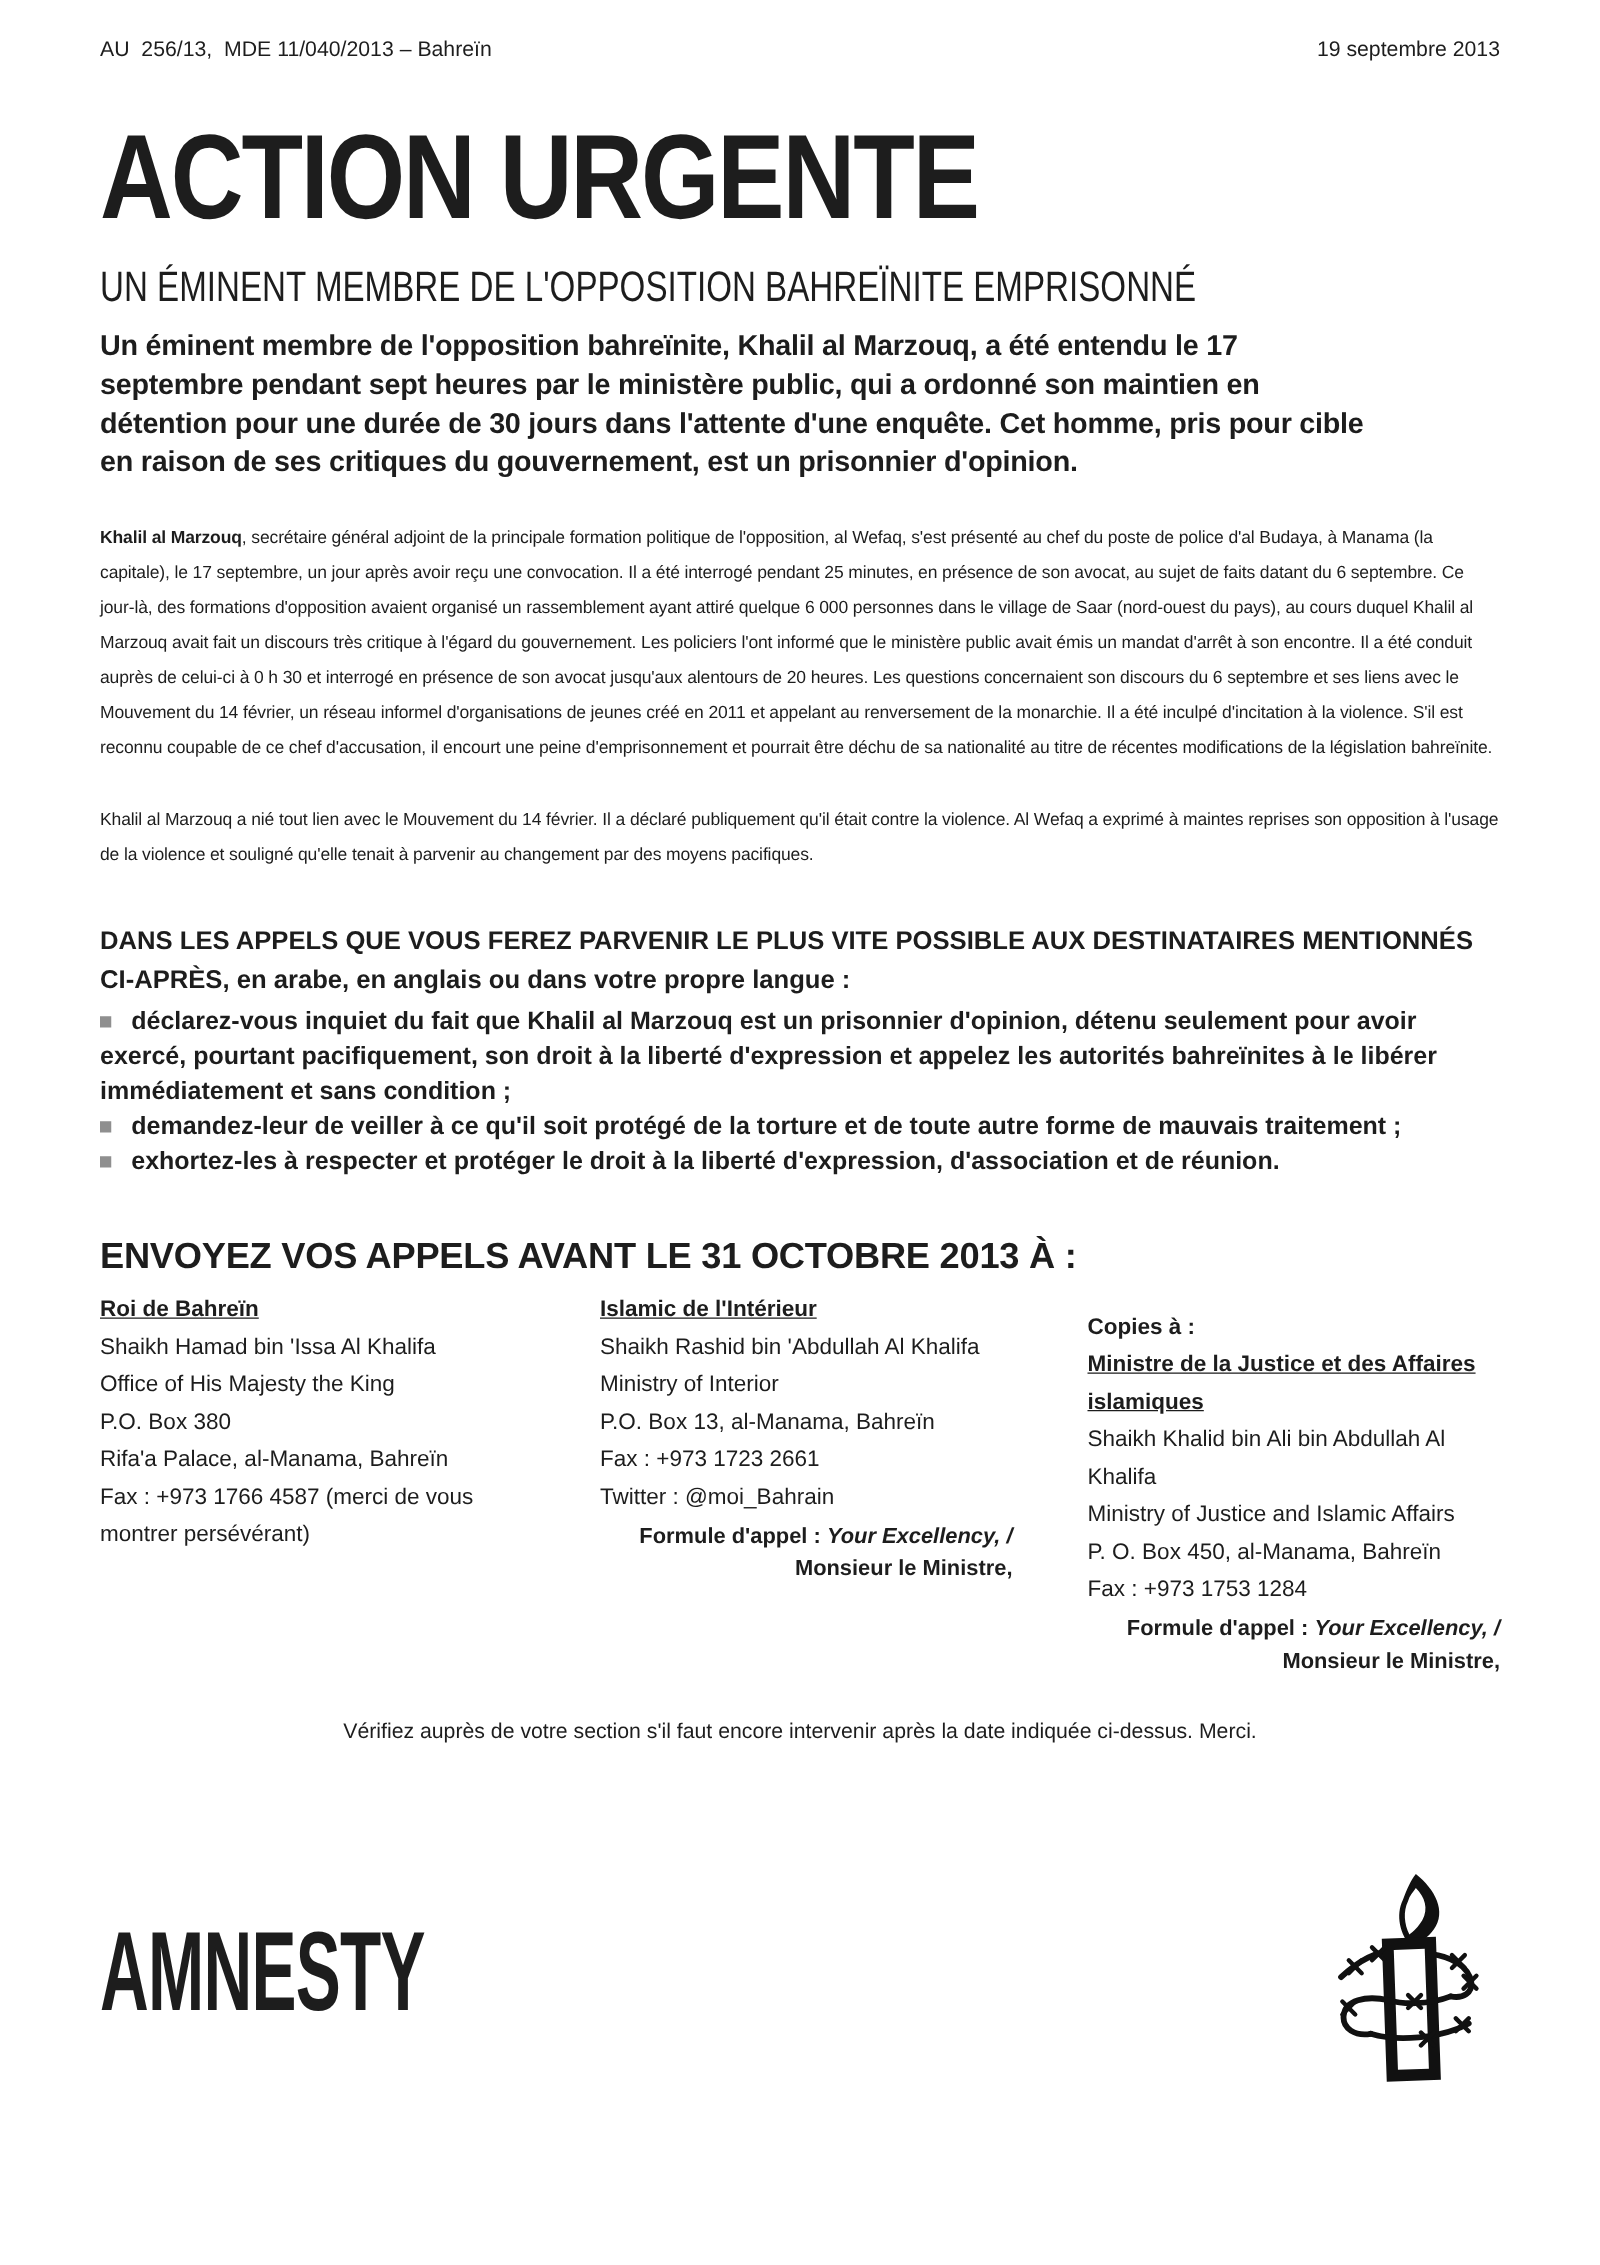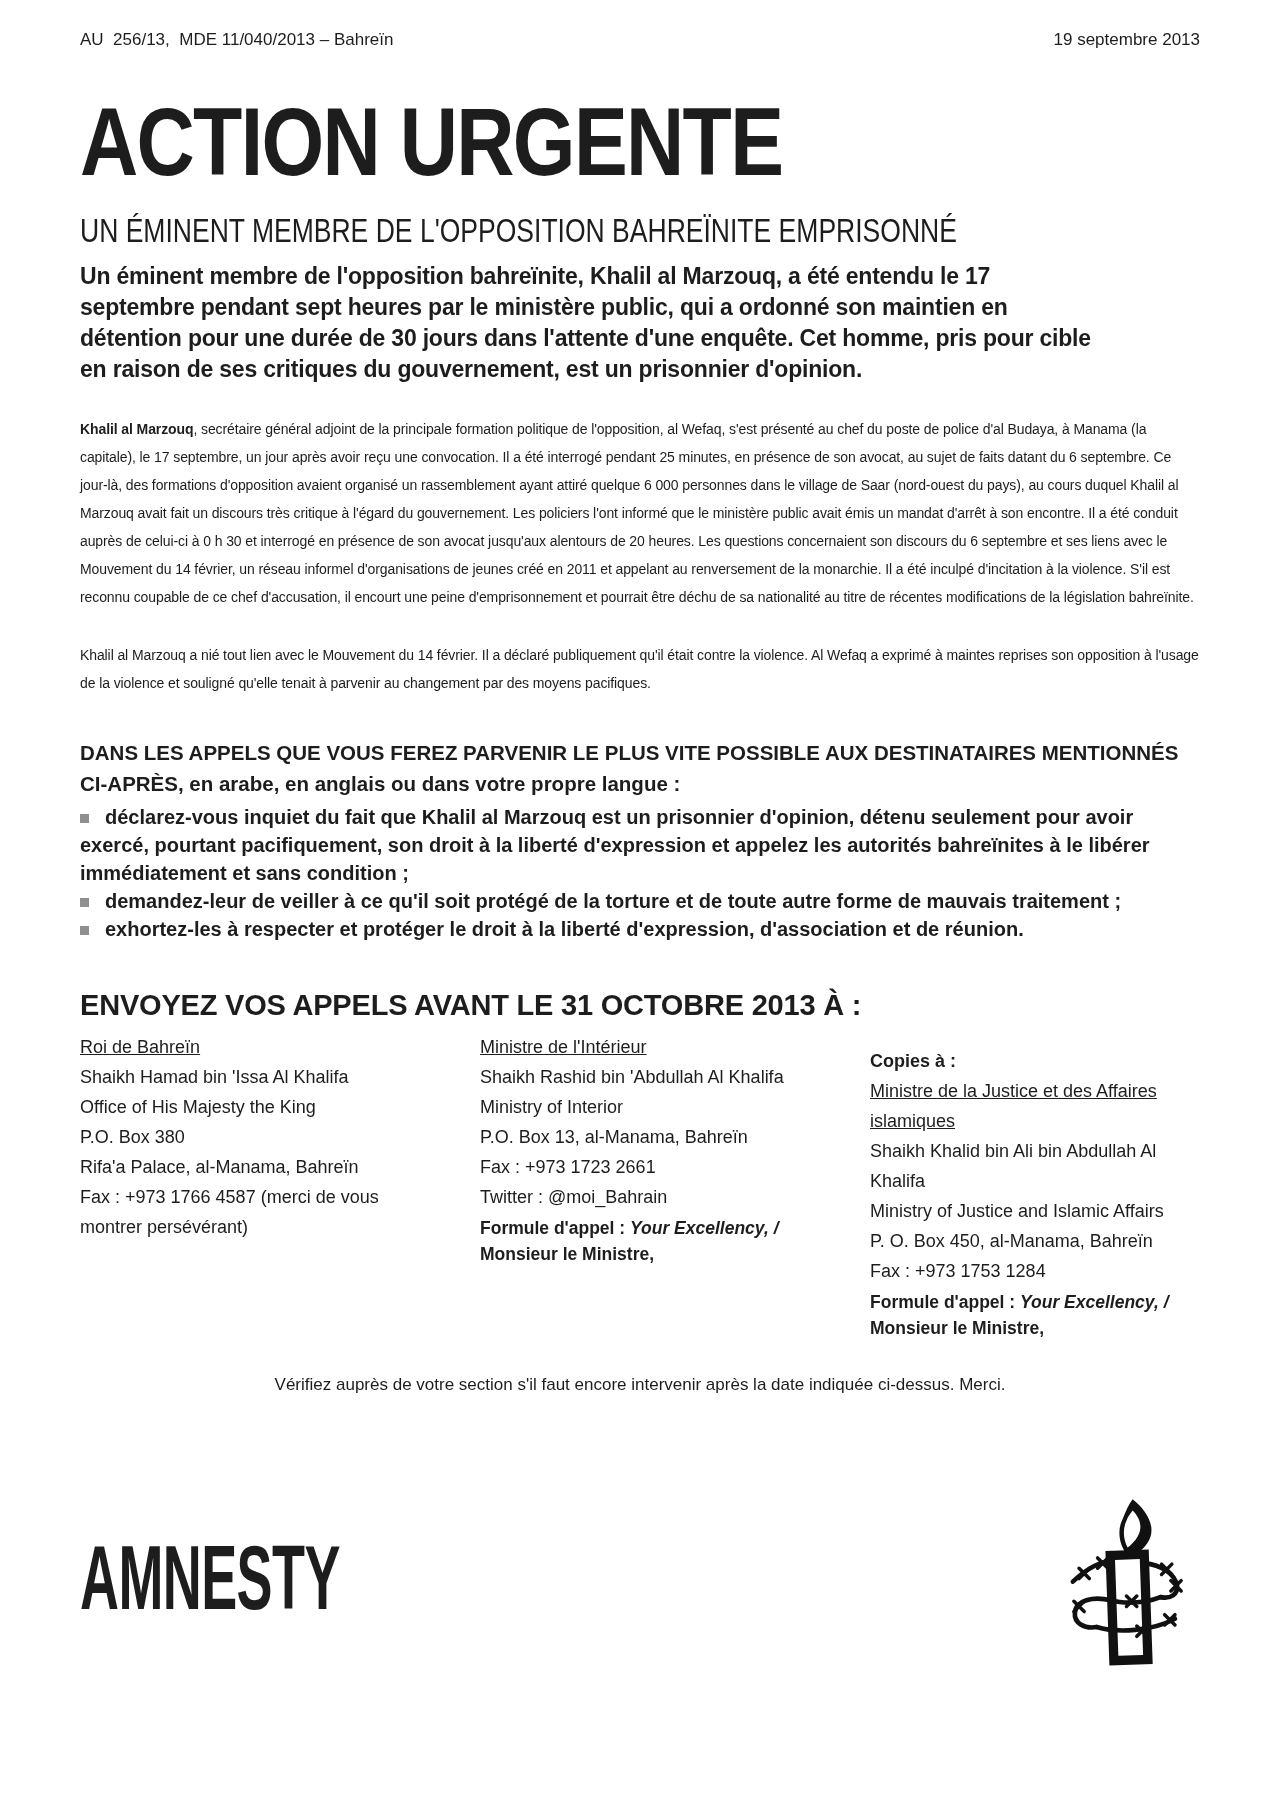--- a/index.html
+++ b/index.html
@@ -26,23 +26,23 @@
   .appeals-heading{margin:40px 0 0 0;font-size:20.5px;font-weight:700;line-height:31px;max-width:1120px;}
   .bullets{margin-top:4px;font-size:20px;line-height:28px;max-width:1120px;}
   .bullet{margin:0;font-weight:bold;}
   .sq{display:inline-block;width:9px;height:9px;background:#8f8f8f;margin-right:16px;margin-bottom:1px;}
   .send-heading{margin:46px 0 0 0;font-size:29px;font-weight:700;letter-spacing:-0.2px;}
   .cols{display:flex;margin-top:10px;align-items:flex-start;}
   .col{font-size:18px;line-height:30px;}
   .col-1{width:345px;margin-right:55px;}
   .col-2{width:330px;margin-right:60px;}
   .col-3{width:330px;padding-top:14px;}
-  .addr-title{text-decoration:underline;}
+  .addr-title{text-decoration:underline;font-weight:bold;}
   .copies-label{font-weight:700;}
-  .formule{font-size:17.5px;font-weight:700;line-height:26px;margin-top:3px;}
+  .formule{font-size:17.5px;font-weight:700;line-height:26px;margin-top:3px;text-align:right;}
   .formule i{font-weight:700;}
   .footer1{margin:50px 0 0 0;font-size:17px;line-height:27px;max-width:1120px;}
   .footer1 b{font-weight:700;}
   .footer2{margin:34px 0 0 0;font-size:17px;text-align:center;}
   .logo-row{margin-top:100px;display:flex;justify-content:space-between;align-items:flex-start;}
   .wordmark{padding-top:42px;}
   .wm1{font-size:90px;font-weight:700;line-height:0.92;letter-spacing:-1px;
        transform:scaleX(0.60);transform-origin:left top;white-space:nowrap;}
   .candle{margin-right:12px;}
 </style>
@@ -81,21 +81,21 @@
     <div class="col col-1">
       <div class="addr-title">Roi de Bahreïn</div>
       <div>Shaikh Hamad bin 'Issa Al Khalifa</div>
       <div>Office of His Majesty the King</div>
       <div>P.O. Box 380</div>
       <div>Rifa'a Palace, al-Manama, Bahreïn</div>
       <div>Fax : +973 1766 4587 (merci de vous montrer persévérant)</div>
     </div>
 
     <div class="col col-2">
-      <div class="addr-title">Ministre de l'Intérieur</div>
+      <div class="addr-title">Islamic de l'Intérieur</div>
       <div>Shaikh Rashid bin 'Abdullah Al Khalifa</div>
       <div>Ministry of Interior</div>
       <div>P.O. Box 13, al-Manama, Bahreïn</div>
       <div>Fax : +973 1723 2661</div>
       <div>Twitter : @moi_Bahrain</div>
       <div class="formule"><span>Formule d'appel : </span><i>Your Excellency, /</i><span> Monsieur le Ministre,</span></div>
     </div>
 
     <div class="col col-3">
       <div class="copies-label">Copies à :</div>

